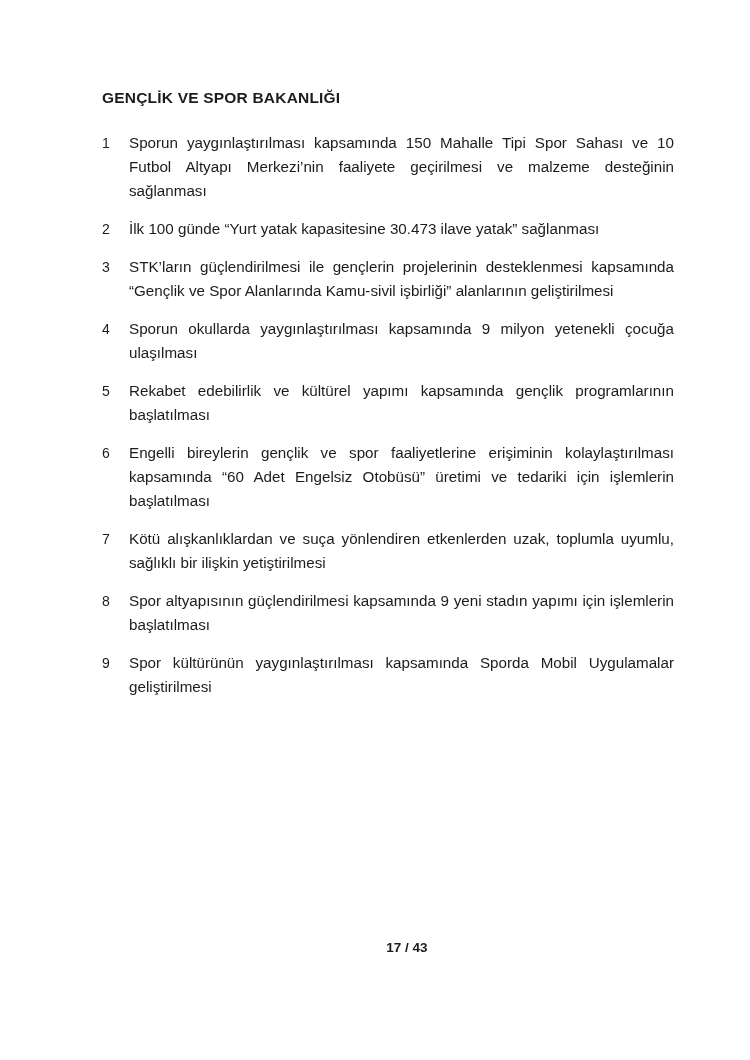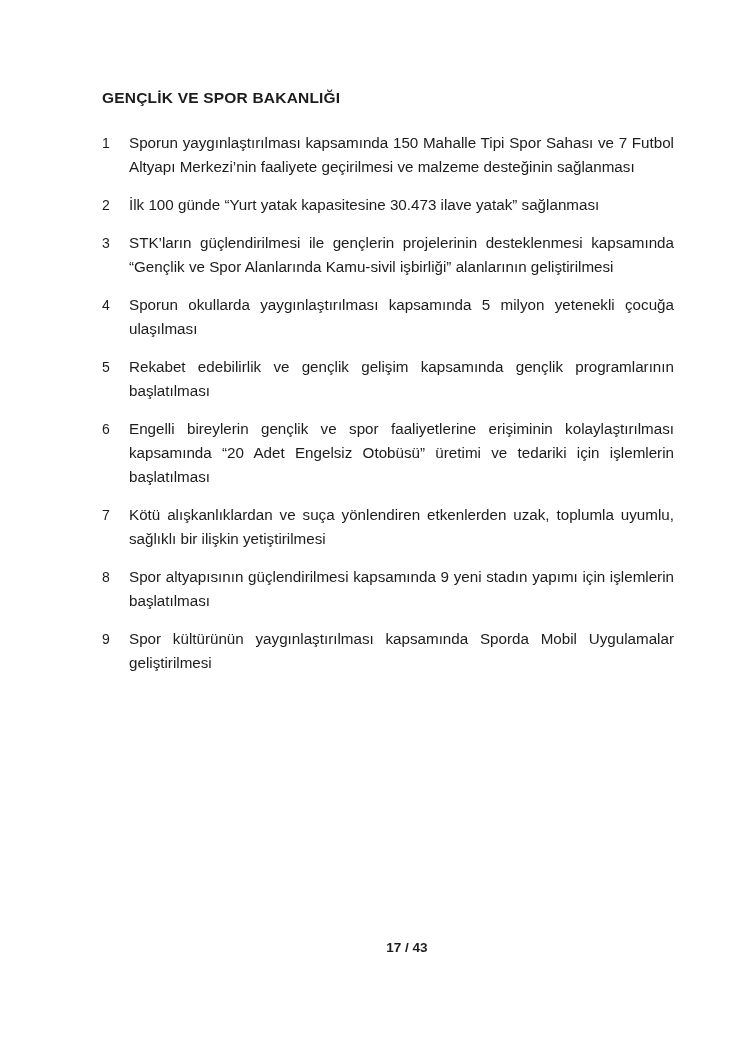--- a/index.html
+++ b/index.html
@@ -70,41 +70,41 @@
 </head>
 <body>
 
 <div class="page">
 
   <h1 class="doc-title">GENÇLİK VE SPOR BAKANLIĞI</h1>
 
   <ol class="items-list">
     <li class="item">
       <span class="item-num">1</span>
-      <p class="item-text">Sporun yaygınlaştırılması kapsamında 150 Mahalle Tipi Spor Sahası ve 7 Futbol Altyapı Merkezi’nin faaliyete geçirilmesi ve malzeme desteğinin sağlanması</p>
+      <p class="item-text">Sporun yaygınlaştırılması kapsamında 150 Mahalle Tipi Spor Sahası ve 10 Futbol Altyapı Merkezi’nin faaliyete geçirilmesi ve malzeme desteğinin sağlanması</p>
     </li>
     <li class="item">
       <span class="item-num">2</span>
       <p class="item-text">İlk 100 günde “Yurt yatak kapasitesine 30.473 ilave yatak” sağlanması</p>
     </li>
     <li class="item">
       <span class="item-num">3</span>
       <p class="item-text">STK’ların güçlendirilmesi ile gençlerin projelerinin desteklenmesi kapsamında “Gençlik ve Spor Alanlarında Kamu-sivil işbirliği” alanlarının geliştirilmesi</p>
     </li>
     <li class="item">
       <span class="item-num">4</span>
-      <p class="item-text">Sporun okullarda yaygınlaştırılması kapsamında 5 milyon yetenekli çocuğa ulaşılması</p>
+      <p class="item-text">Sporun okullarda yaygınlaştırılması kapsamında 9 milyon yetenekli çocuğa ulaşılması</p>
     </li>
     <li class="item">
       <span class="item-num">5</span>
-      <p class="item-text">Rekabet edebilirlik ve gençlik gelişim kapsamında gençlik programlarının başlatılması</p>
+      <p class="item-text">Rekabet edebilirlik ve kültürel yapımı kapsamında gençlik programlarının başlatılması</p>
     </li>
     <li class="item">
       <span class="item-num">6</span>
-      <p class="item-text">Engelli bireylerin gençlik ve spor faaliyetlerine erişiminin kolaylaştırılması kapsamında “20 Adet Engelsiz Otobüsü” üretimi ve tedariki için işlemlerin başlatılması</p>
+      <p class="item-text">Engelli bireylerin gençlik ve spor faaliyetlerine erişiminin kolaylaştırılması kapsamında “60 Adet Engelsiz Otobüsü” üretimi ve tedariki için işlemlerin başlatılması</p>
     </li>
     <li class="item">
       <span class="item-num">7</span>
       <p class="item-text">Kötü alışkanlıklardan ve suça yönlendiren etkenlerden uzak, toplumla uyumlu, sağlıklı bir ilişkin yetiştirilmesi</p>
     </li>
     <li class="item">
       <span class="item-num">8</span>
       <p class="item-text">Spor altyapısının güçlendirilmesi kapsamında 9 yeni stadın yapımı için işlemlerin başlatılması</p>
     </li>
     <li class="item">

